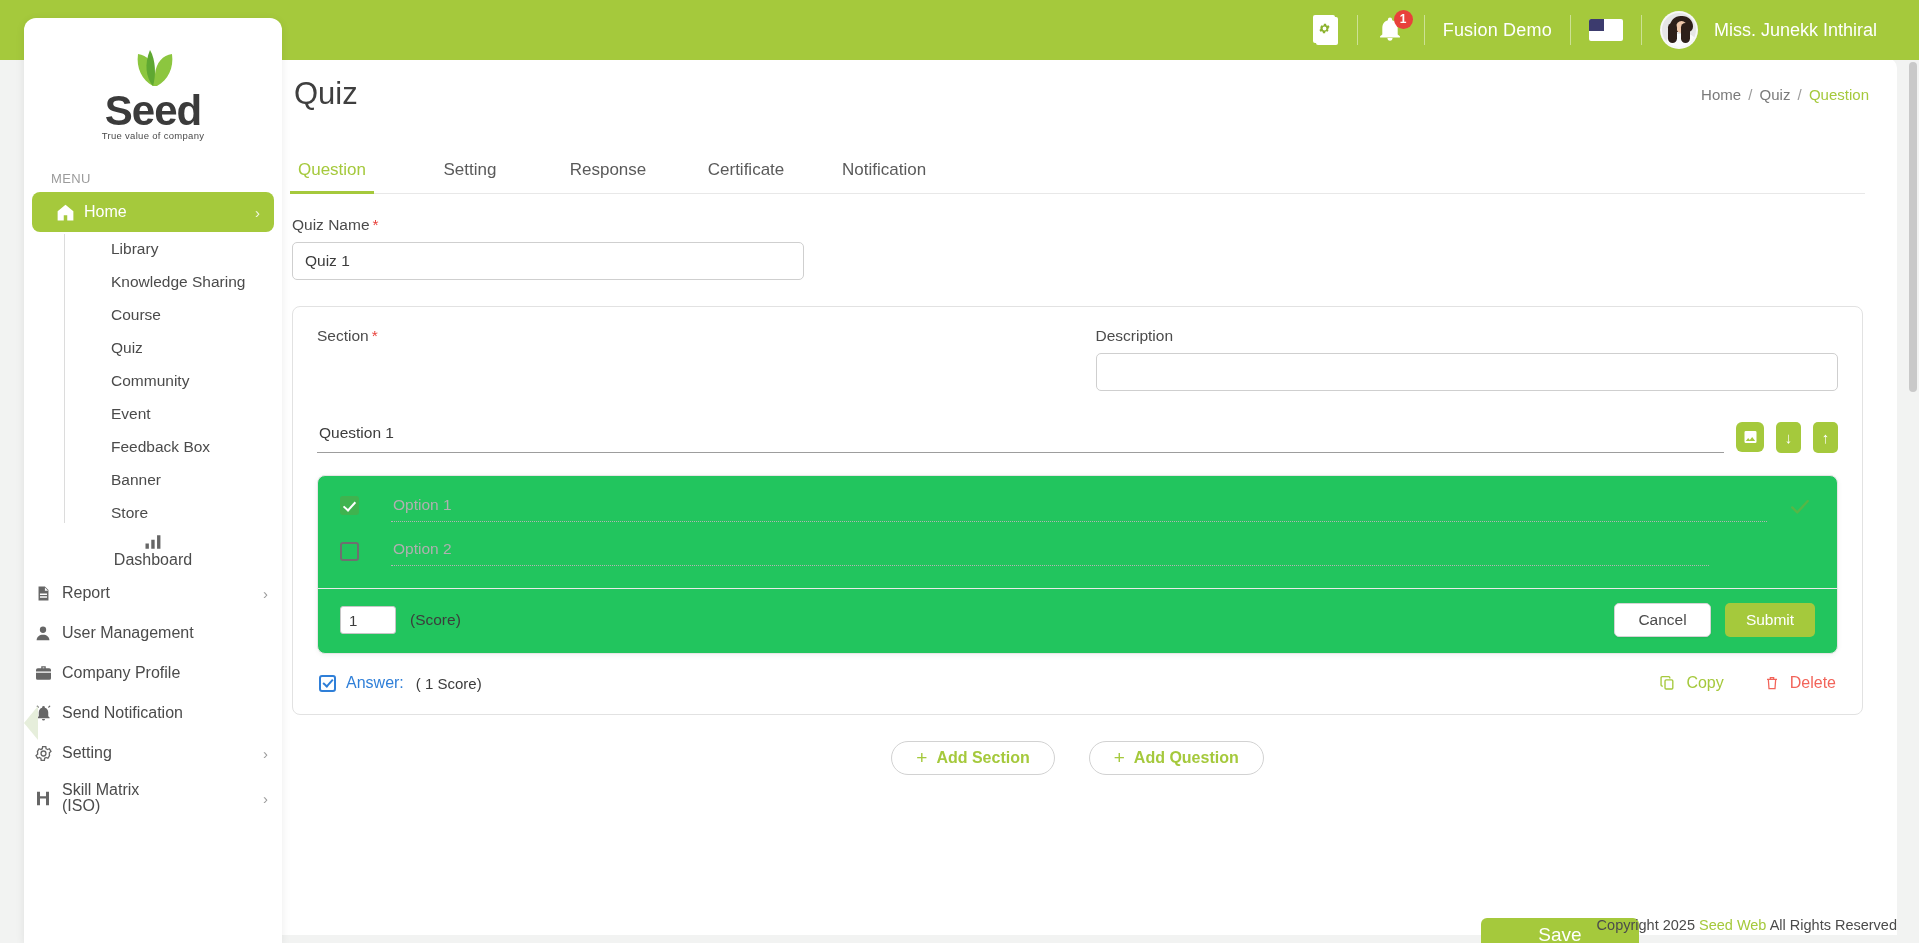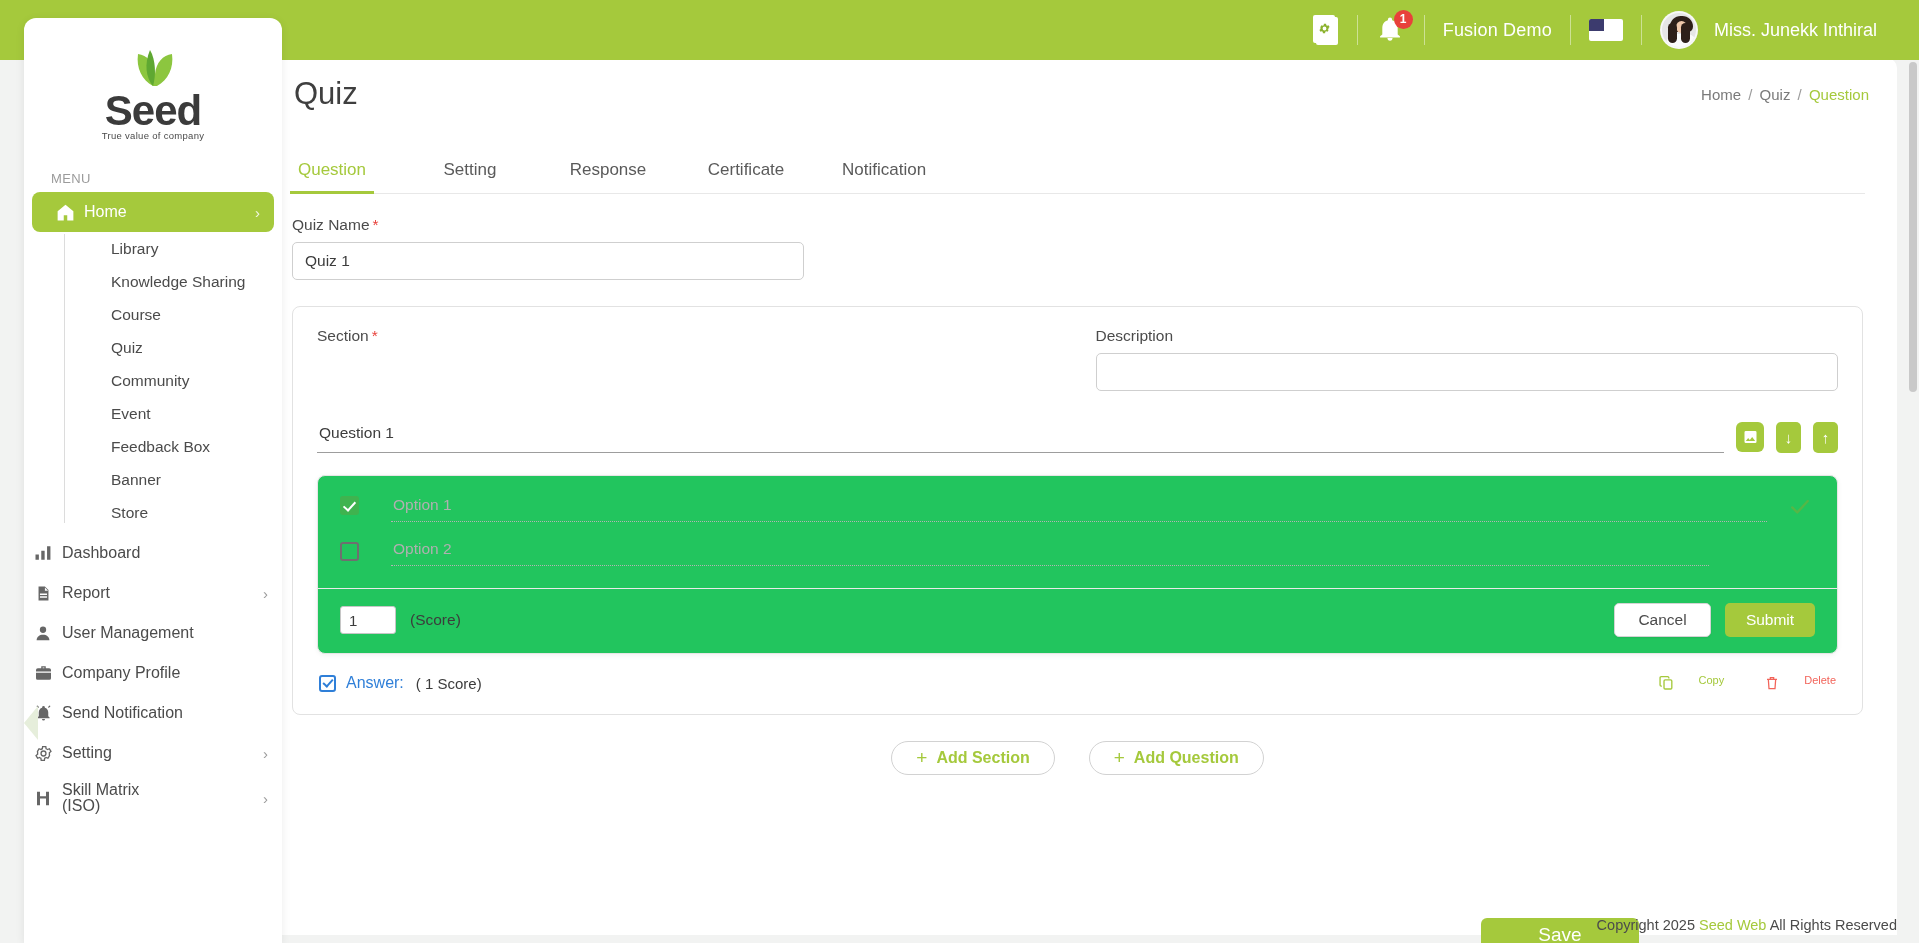--- a/index.html
+++ b/index.html
@@ -194,21 +194,21 @@
     width: 17px; height: 17px; border: 2px solid #2f7fd8; border-radius: 3px; flex: none;
     display: flex; align-items: center; justify-content: center;
   }
   .cbx-blue:after {
     content: ""; width: 4px; height: 8px; border: solid #2f7fd8; border-width: 0 2px 2px 0;
     transform: rotate(42deg); margin-top: -2px;
   }
   .answer-txt { color: #2f7fd8; font-size: 16px; margin-left: 10px; }
   .answer-score { color: #3c3c3c; font-size: 15px; margin-left: 12px; }
   .ans-spacer { flex: 1; }
-  .link-act { display: flex; align-items: flex-start; font-size: 11px; cursor: pointer; margin-left: 40px; gap: 14px; }
+  .link-act { display: flex; align-items: flex-start; font-size: 16px; cursor: pointer; margin-left: 40px; }
   .link-copy { color: #a5c93c; }
   .link-del { color: #f2645a; }
   .link-act .ic { margin-right: 10px; display: flex; }
 
   .add-row { display: flex; justify-content: center; gap: 34px; margin-top: 26px; }
   .add-btn {
     height: 34px; padding: 0 24px; border: 1px solid #d2d2d2; border-radius: 18px;
     background: #fff; color: #a5c93c; font-size: 16px; font-weight: 600;
     display: flex; align-items: center; cursor: pointer; font-family: inherit;
   }
@@ -331,21 +331,21 @@
             <span>Feedback Box</span>
           </div>
         <div class="sub-item">
             <span>Banner</span>
           </div>
         <div class="sub-item">
             <span>Store</span>
           </div>
       </div>
 
-      <div class="nav-item" style="margin-top:4px;">
+      <div class="nav-item" style="margin-top:4px;flex-direction:column;">
         <span class="nav-ico">
           <svg width="18" height="18" viewBox="0 0 24 24" fill="currentColor">
               <rect x="2" y="14" width="4.5" height="7"></rect>
               <rect x="9.7" y="9" width="4.5" height="12"></rect>
               <rect x="17.4" y="3" width="4.5" height="18"></rect>
             </svg>
         </span>
         <span class="nav-text">Dashboard</span>
       </div>
 

